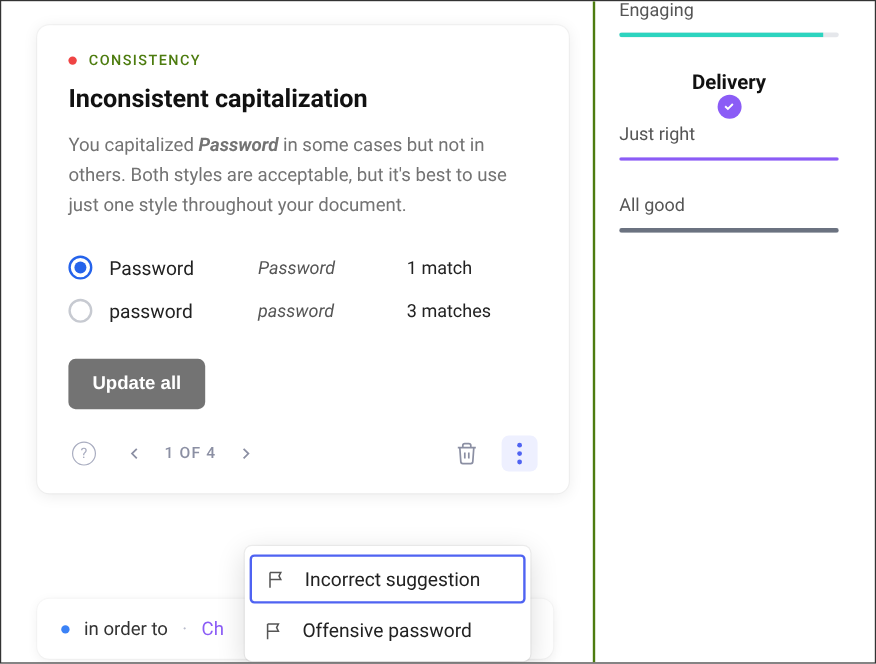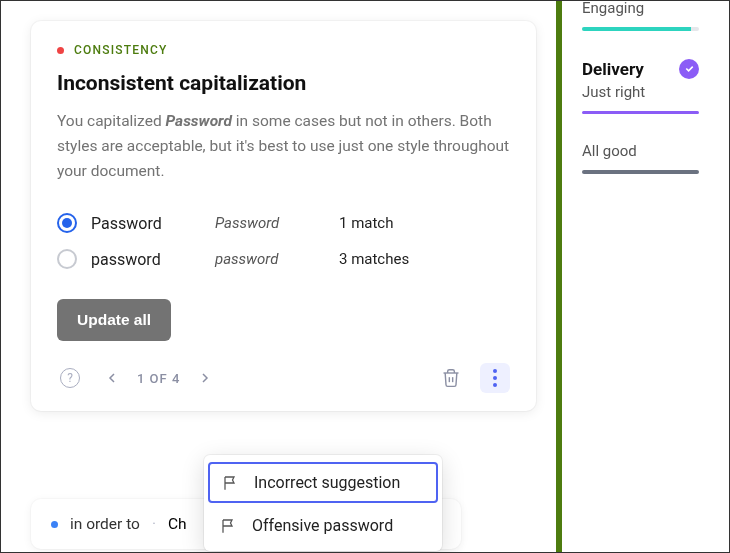--- a/index.html
+++ b/index.html
@@ -15,23 +15,23 @@
     .layout {
       display: flex;
       height: 100%;
     }
     .main-col {
       flex: 1;
       padding: 20px 20px 20px 30px;
       position: relative;
     }
     .side-col {
-      width: 173px;
+      width: 235px;
       padding: 0 30px 0 0;
-      border-left: 6px solid #4d7c0f;
+      border-left: 2px solid #4d7c0f;
       padding-left: 20px;
     }
     .card {
       background: #fff;
       border-radius: 10px;
       box-shadow: 0 2px 12px rgba(0,0,0,0.08), 0 0 0 1px rgba(0,0,0,0.03);
       padding: 22px 26px 18px 26px;
       margin-bottom: 26px;
     }
     .cat-row {
@@ -206,29 +206,30 @@
       font-size: 15.5px;
       position: absolute;
       left: 30px;
       top: 498px;
       width: 430px;
     }
     .dot-blue {
       width: 7px; height: 7px; border-radius: 50%; background: #3b82f6;
     }
     .stub .sep { color: #b9bccc; }
-    .stub .faded { color: #000000; }
+    .stub .faded { color: #8b5cf6; }
     
     .metric {
       margin-bottom: 28px;
     }
     .metric-header {
       display: flex;
       align-items: center;
       justify-content: space-between;
+      flex-direction: column;
     }
     .metric-title {
       font-size: 17px;
       font-weight: 700;
       color: #111;
     }
     .metric-sub {
       font-size: 15px;
       color: #555;
       margin-top: 4px;

